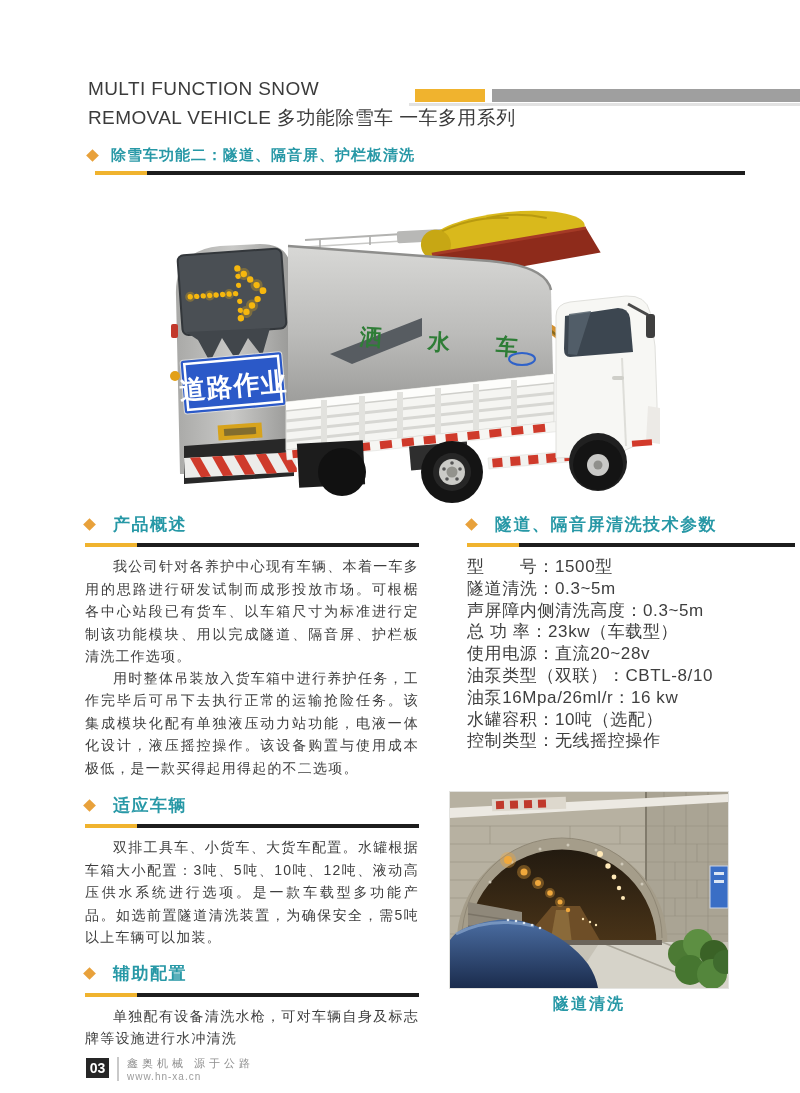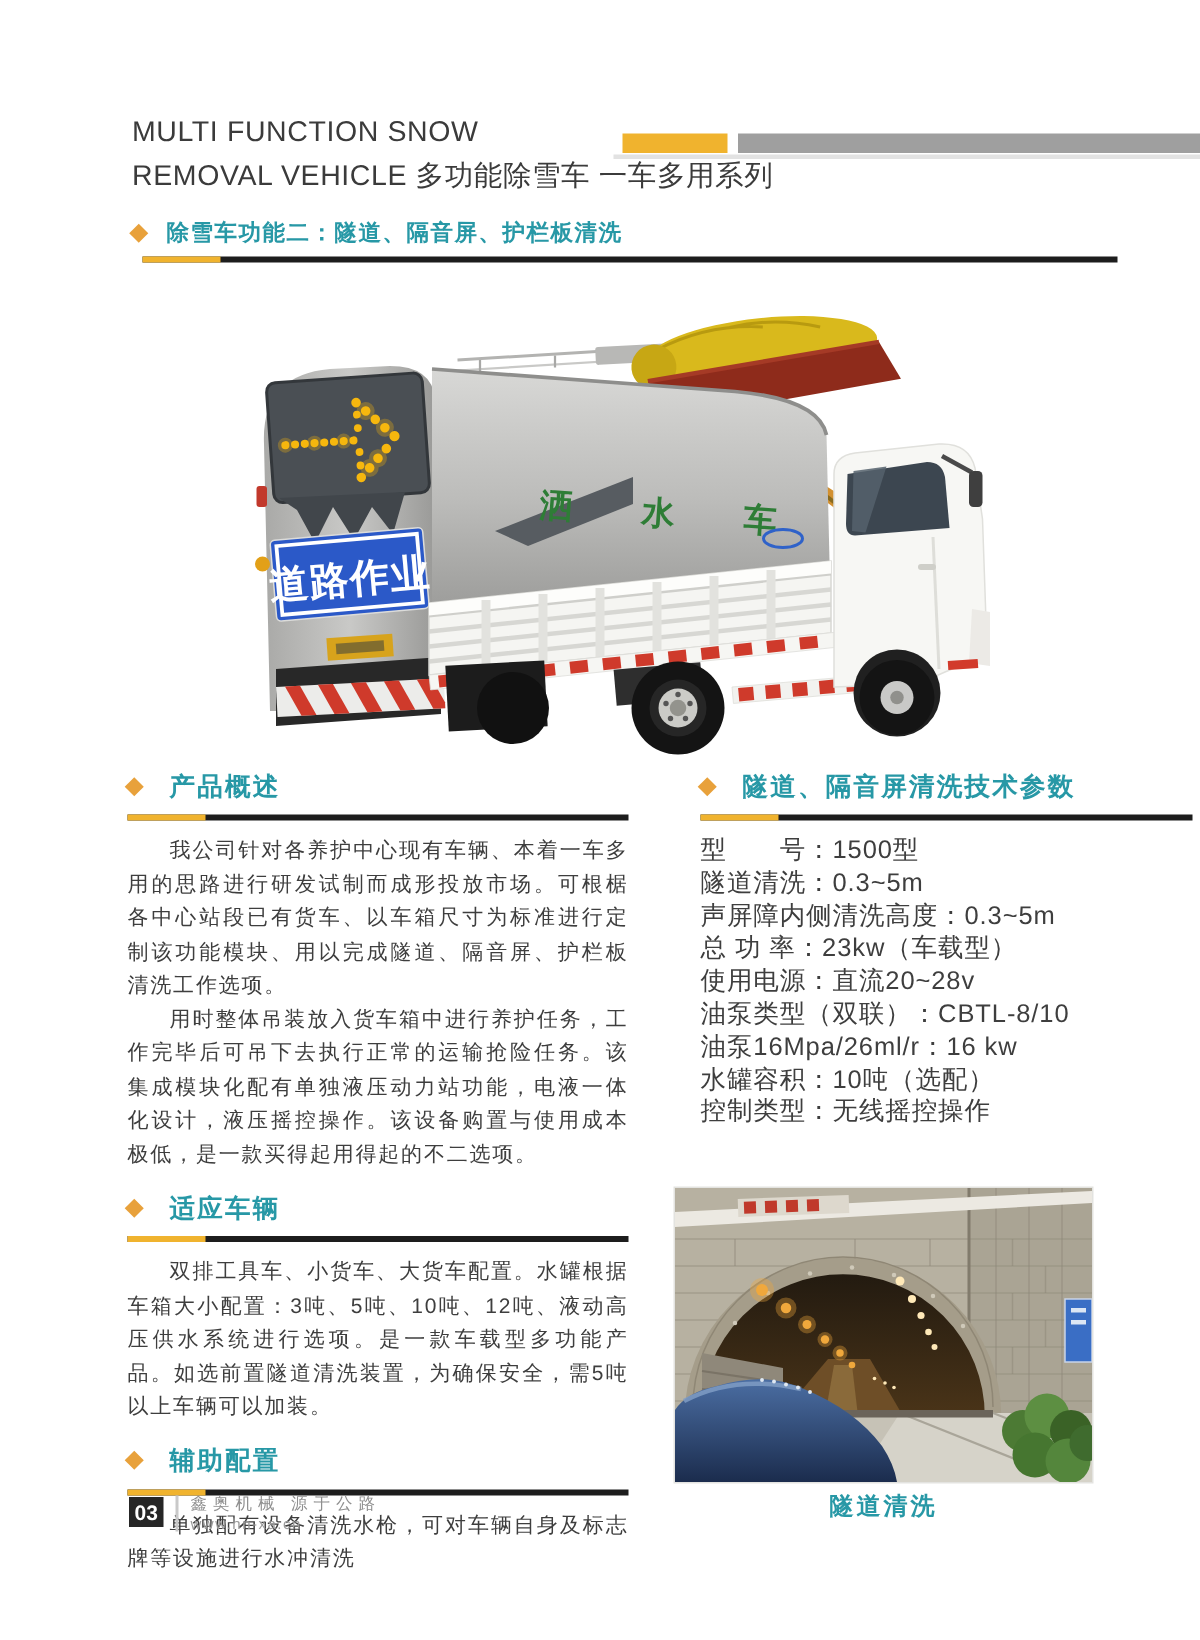--- a/index.html
+++ b/index.html
@@ -32,21 +32,21 @@
   .sec-head{display:flex;align-items:center;gap:19px;height:24px;}
   .sec-head h2{margin:0;font-size:17px;font-weight:700;color:#2798A6;letter-spacing:1.5px;}
   .sec-rule{position:relative;height:4px;background:#1d1d1d;margin-top:7px;}
   .para{margin:8px 0 0 0;font-size:14px;line-height:22.5px;text-align:justify;
         text-indent:2em;letter-spacing:1.2px;color:#3e3e3e;}
   .sec-block{margin-top:13px;}
   .spec-list{margin-top:9px;}
   .spec-row{font-size:17px;line-height:21.8px;letter-spacing:.6px;color:#3e3e3e;}
 
   
-  .footer{position:absolute;left:86px;top:998px;display:flex;align-items:flex-start;gap:8px;}
+  .footer{position:absolute;left:86px;top:1058px;display:flex;align-items:flex-start;gap:8px;}
   .page-no{width:23px;height:20px;background:#262626;color:#fff;font-size:14px;font-weight:700;
            display:flex;align-items:center;justify-content:center;}
   .footer-div{width:2px;height:24px;background:#c9c9c9;margin-top:-1px;}
   .footer-text{line-height:1;}
   .brand-line{font-size:11px;color:#8f8f8f;letter-spacing:4px;}
   .website{font-size:10px;color:#9b9b9b;letter-spacing:1px;margin-top:3px;}
 </style>
 </head>
 <body>
 
@@ -247,21 +247,21 @@
 
   <div class="col-left">
     <div class="sec-head">
       <span class="diamond"></span>
       <h2>产品概述</h2>
     </div>
     <div class="sec-rule">
         <span class="rule-accent"></span>
       </div>
     <p class="para">我公司针对各养护中心现有车辆、本着一车多用的思路进行研发试制而成形投放市场。可根椐各中心站段已有货车、以车箱尺寸为标准进行定制该功能模块、用以完成隧道、隔音屏、护栏板清洗工作选项。</p>
-    <p class="para" style="margin-top:0;">用时整体吊装放入货车箱中进行养护任务，工作完毕后可吊下去执行正常的运输抢险任务。该集成模块化配有单独液压动力站功能，电液一体化设计，液压摇控操作。该设备购置与使用成本极低，是一款买得起用得起的不二选项。</p>
+    <p class="para" style="margin-top:0;font-family:Liberation Mono, monospace;">用时整体吊装放入货车箱中进行养护任务，工作完毕后可吊下去执行正常的运输抢险任务。该集成模块化配有单独液压动力站功能，电液一体化设计，液压摇控操作。该设备购置与使用成本极低，是一款买得起用得起的不二选项。</p>
 
     <div class="sec-block">
       <div class="sec-head">
         <span class="diamond"></span>
         <h2>适应车辆</h2>
       </div>
       <div class="sec-rule">
           <span class="rule-accent"></span>
         </div>
       <p class="para">双排工具车、小货车、大货车配置。水罐根据车箱大小配置：3吨、5吨、10吨、12吨、液动高压供水系统进行选项。是一款车载型多功能产品。如选前置隧道清洗装置，为确保安全，需5吨以上车辆可以加装。</p>

